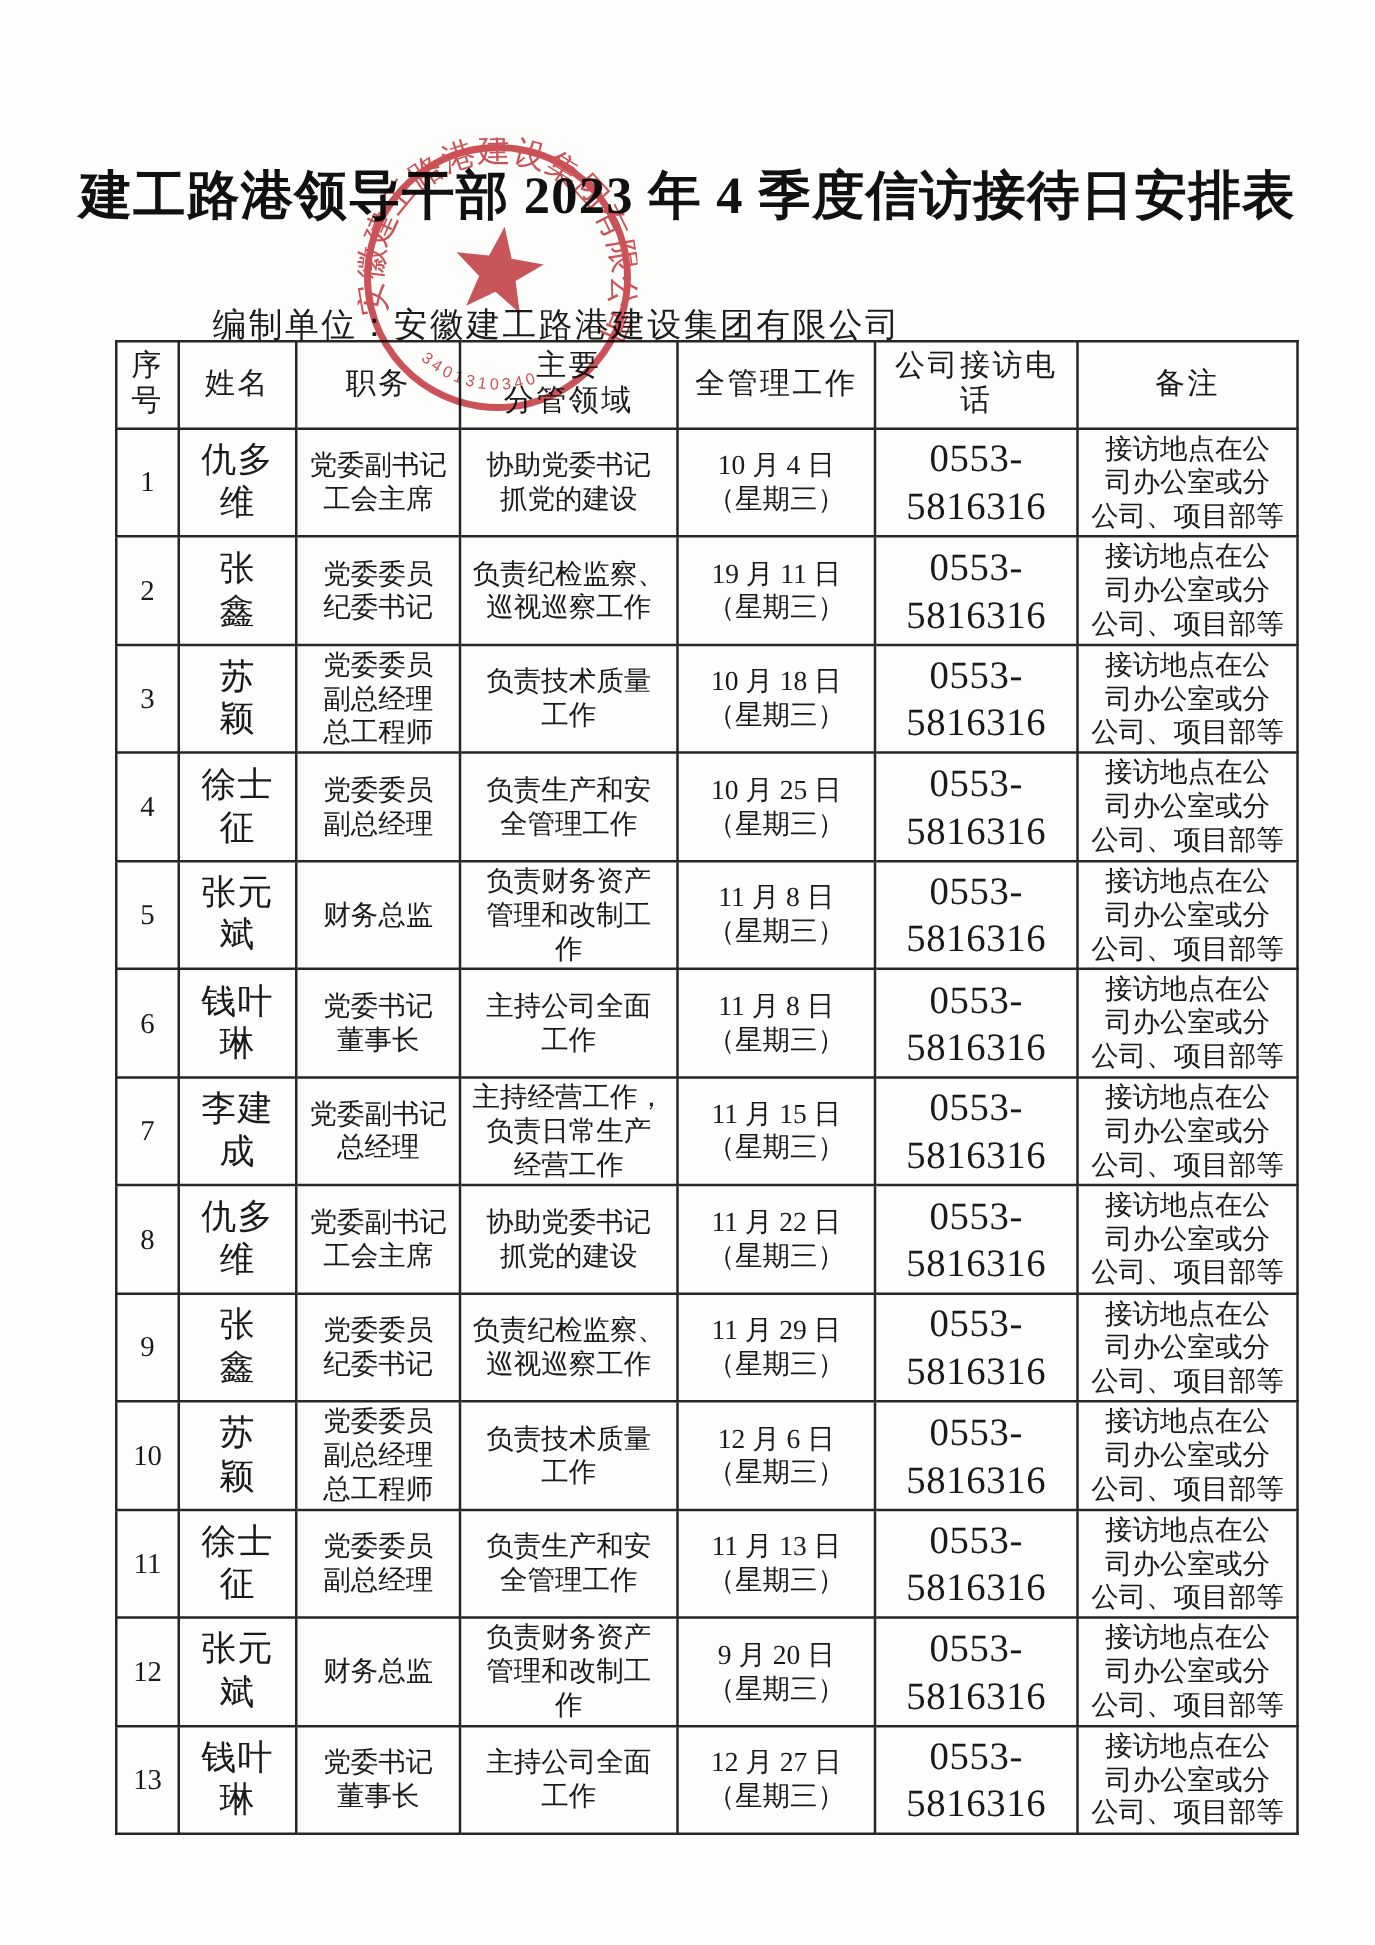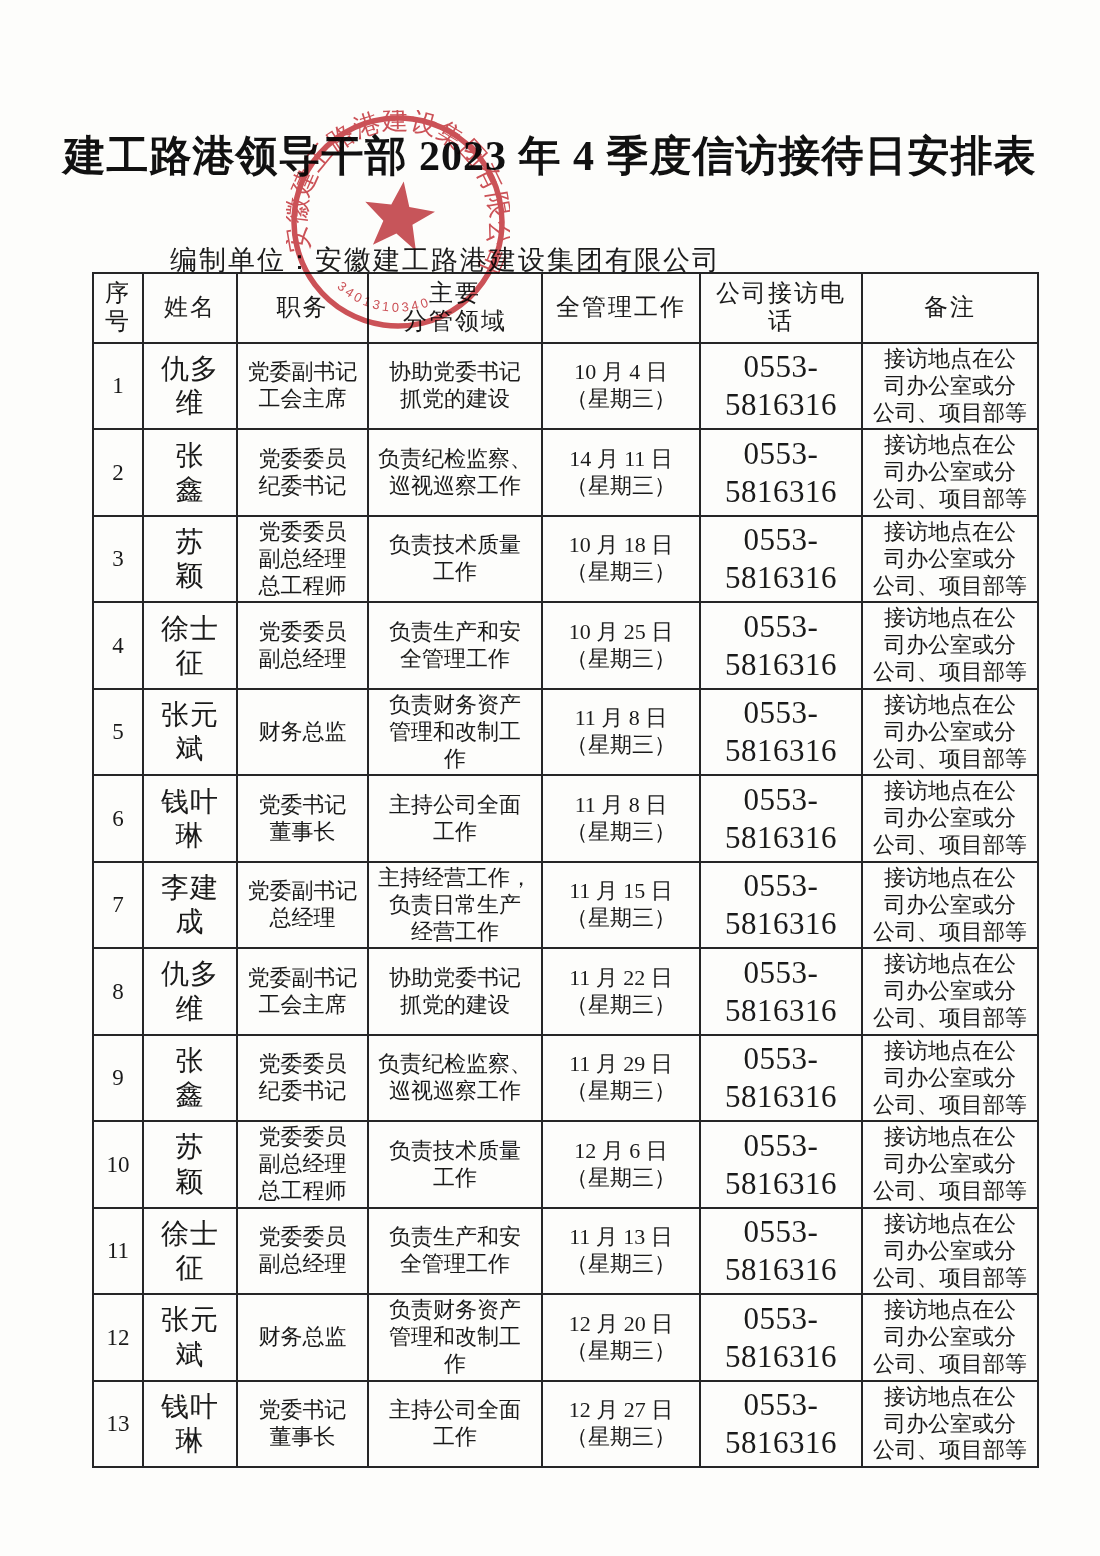--- a/index.html
+++ b/index.html
@@ -106,21 +106,21 @@
 公司、项目部等</td>
   </tr>
 
   <tr>
     <td class="c-no">2</td>
     <td class="c-name">张　鑫</td>
     <td class="c-title">党委委员
 纪委书记</td>
     <td class="c-area">负责纪检监察、
 巡视巡察工作</td>
-    <td class="c-date">14 月 11 日
+    <td class="c-date">19 月 11 日
 （星期三）</td>
     <td class="c-phone">0553-5816316</td>
     <td class="c-remark">接访地点在公
 司办公室或分
 公司、项目部等</td>
   </tr>
 
   <tr>
     <td class="c-no">3</td>
     <td class="c-name">苏　颖</td>
@@ -259,21 +259,21 @@
 公司、项目部等</td>
   </tr>
 
   <tr>
     <td class="c-no">12</td>
     <td class="c-name">张元斌</td>
     <td class="c-title">财务总监</td>
     <td class="c-area">负责财务资产
 管理和改制工
 作</td>
-    <td class="c-date">12 月 20 日
+    <td class="c-date">9 月 20 日
 （星期三）</td>
     <td class="c-phone">0553-5816316</td>
     <td class="c-remark">接访地点在公
 司办公室或分
 公司、项目部等</td>
   </tr>
 
   <tr>
     <td class="c-no">13</td>
     <td class="c-name">钱叶琳</td>

